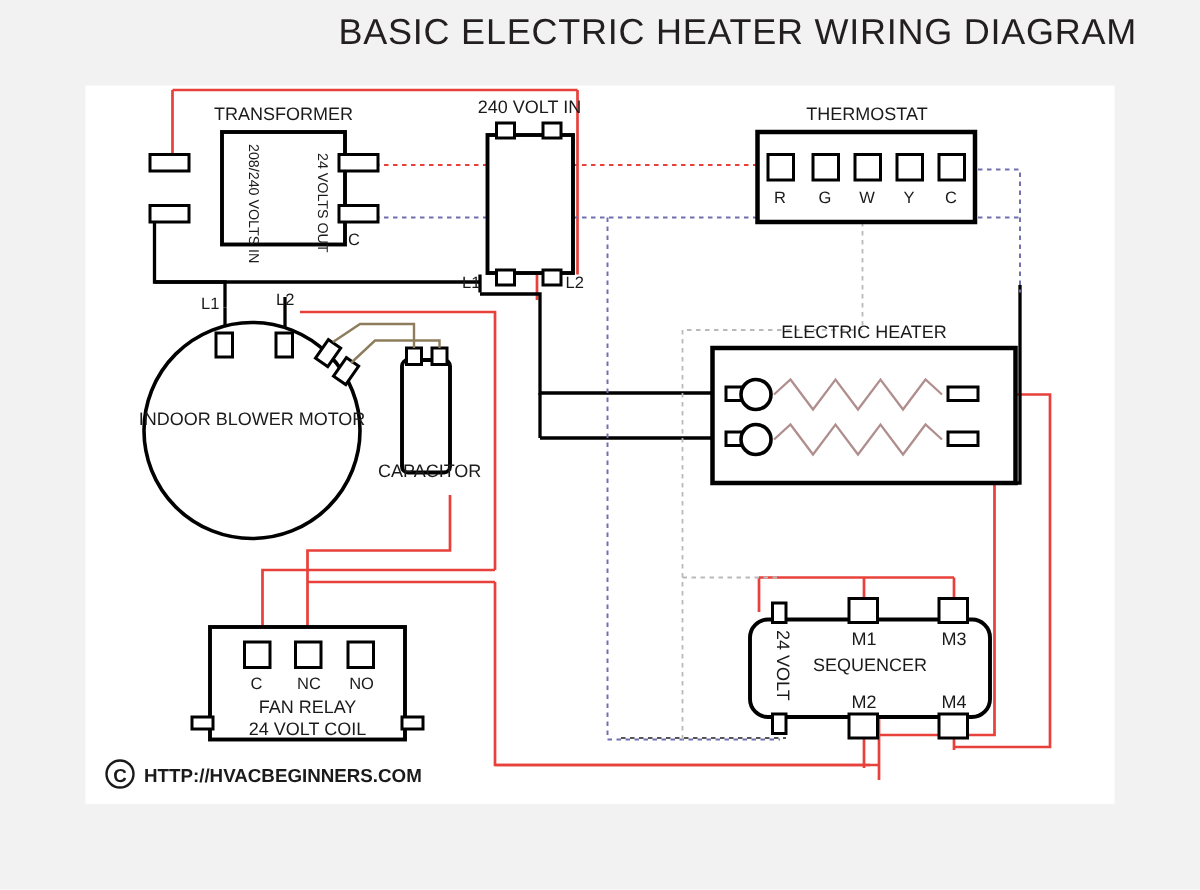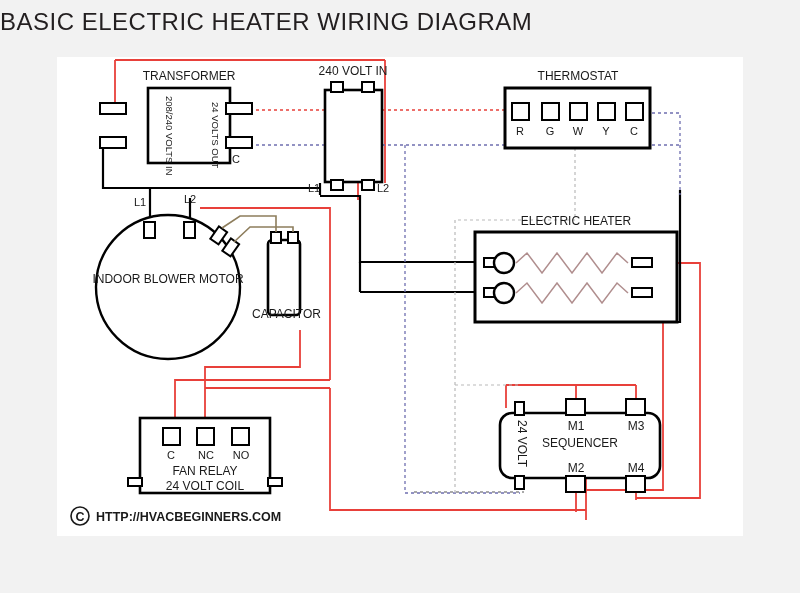--- a/index.html
+++ b/index.html
@@ -8,23 +8,24 @@
     background:#f2f2f2;
     font-family:"Liberation Sans", sans-serif;
     overflow:hidden;
   }
   #root{position:relative;width:800px;height:593px;}
   #panel{
     position:absolute;left:57px;top:57px;width:686px;height:479px;
     background:#ffffff;
   }
   #title{
-    position:absolute;left:0;top:8px;width:732px;text-align:left;
+    position:absolute;left:0;top:8px;width:732px;text-align:right;
     font-size:24px;letter-spacing:.5px;color:#231f20;
     font-family:"Liberation Sans", sans-serif;
+    padding-left:26px;
   }
   svg{position:absolute;left:0;top:0;width:800px;height:593px;}
   text{font-family:"Liberation Sans", sans-serif;fill:#1a1a1a;}
   .lbl{font-size:11px;}
   .lbl-s{font-size:9.5px;}
   .lbl-m{font-size:12px;}
   .lbl-b{font-size:12.5px;font-weight:bold;}
   .wire-blk{stroke:#000;stroke-width:2.2;fill:none;}
   .wire-red{stroke:#e8403a;stroke-width:1.8;fill:none;}
   .wire-tan{stroke:#8d7d5c;stroke-width:1.6;fill:none;}

